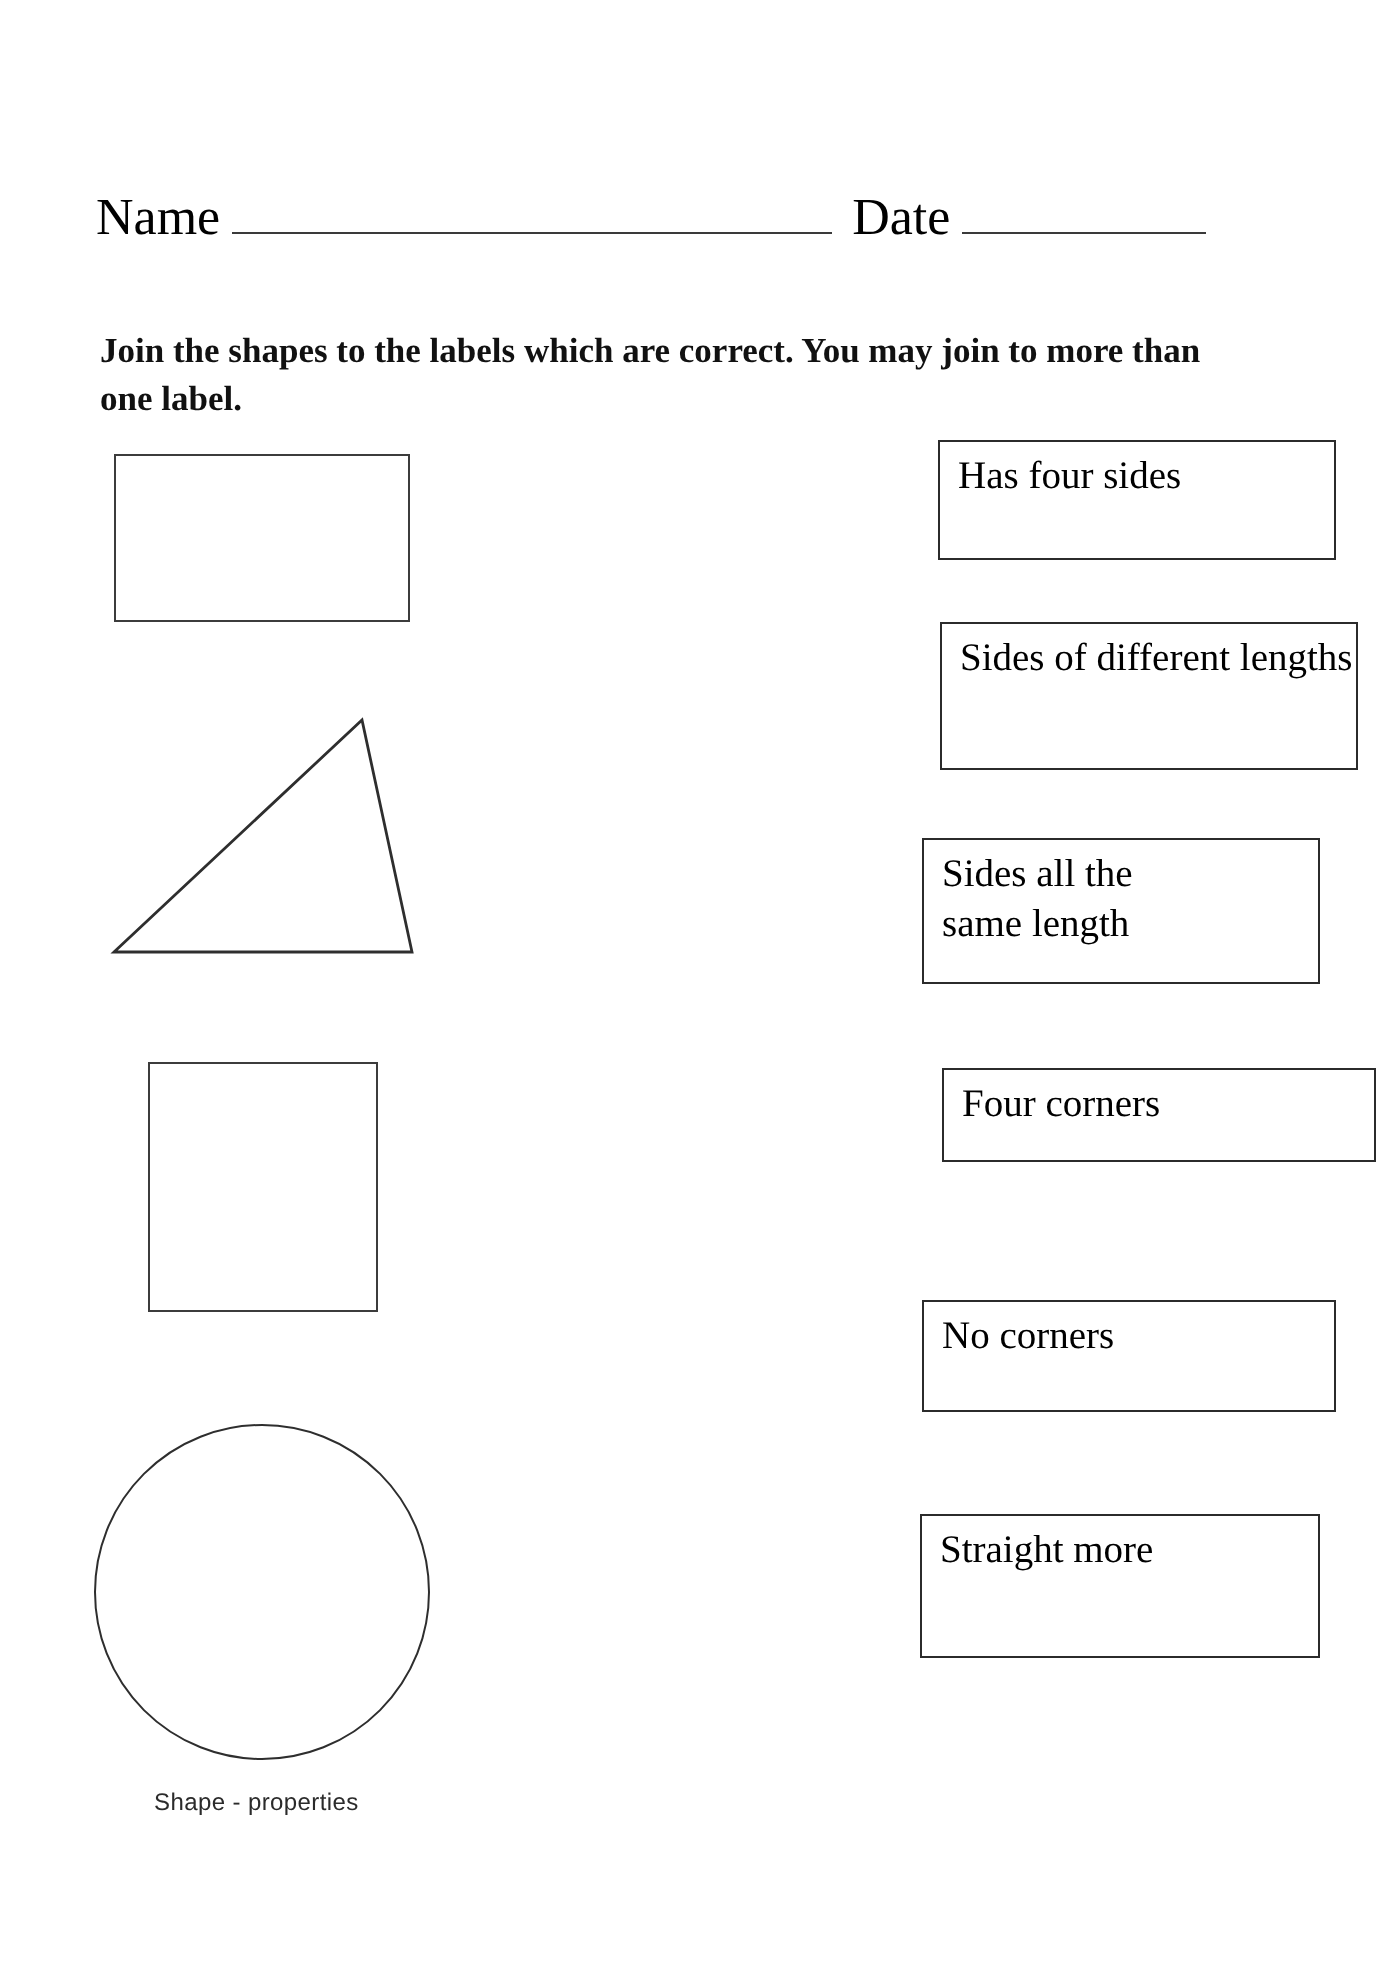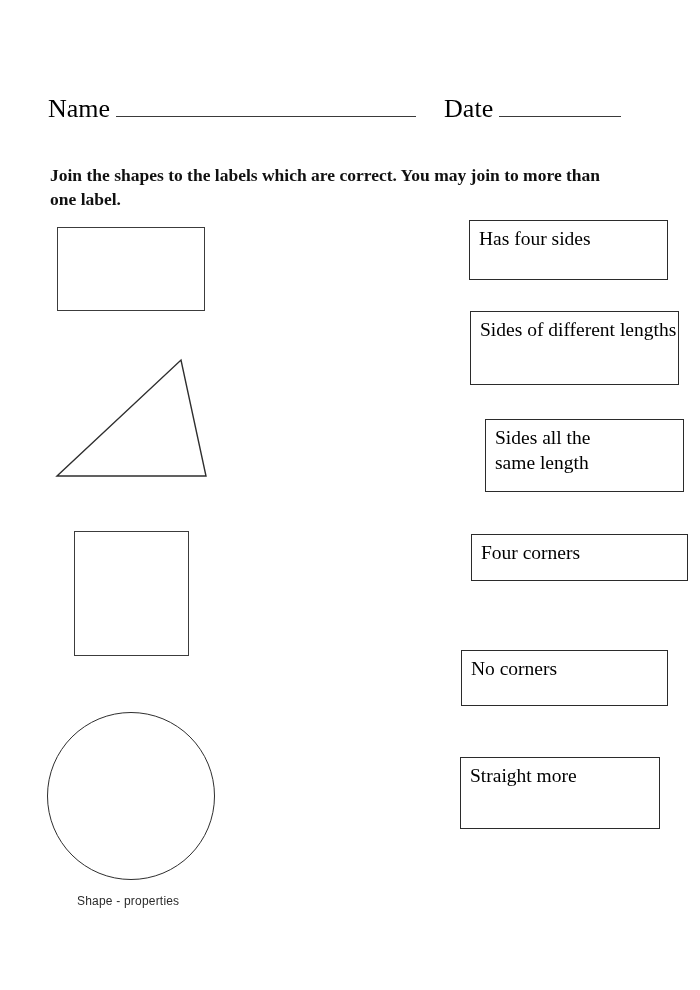--- a/index.html
+++ b/index.html
@@ -39,21 +39,21 @@
     line-height: 1;
   }
   .rule {
     display: inline-block;
     border-bottom: 1.6px solid #3a3a3a;
     height: 13px;
     margin: 0 0 0 6px;
   }
   .rule-name { width: 300px; }
   .rule-date { width: 122px; }
-  .gap-date { margin-left: 28px; }
+  .gap-date { margin-left: 10px; }
 
   
   .instructions {
     position: absolute;
     left: 50px;
     top: 145px;
     width: 580px;
     font-size: 17.5px;
     line-height: 1.38;
     color: #111;
@@ -105,21 +105,21 @@
     border: 1.3px solid #2b2b2b;
     background: #ffffff;
     box-sizing: border-box;
     font-size: 19.5px;
     line-height: 1.26;
     color: #000;
     padding: 6px 0 0 9px;
   }
   .lb-1 { left: 469px; top: 220px; width: 199px; height: 60px; }
   .lb-2 { left: 470px; top: 311px; width: 209px; height: 74px; }
-  .lb-3 { left: 461px; top: 419px; width: 199px; height: 73px; margin-left: 24px; }
+  .lb-3 { left: 461px; top: 419px; width: 199px; height: 73px; }
   .lb-4 { left: 471px; top: 534px; width: 217px; height: 47px; }
   .lb-5 { left: 461px; top: 650px; width: 207px; height: 56px; }
   .lb-6 { left: 460px; top: 757px; width: 200px; height: 72px; }
 
   .label-text {
     display: block;
     white-space: pre-line;
   }
 
   

